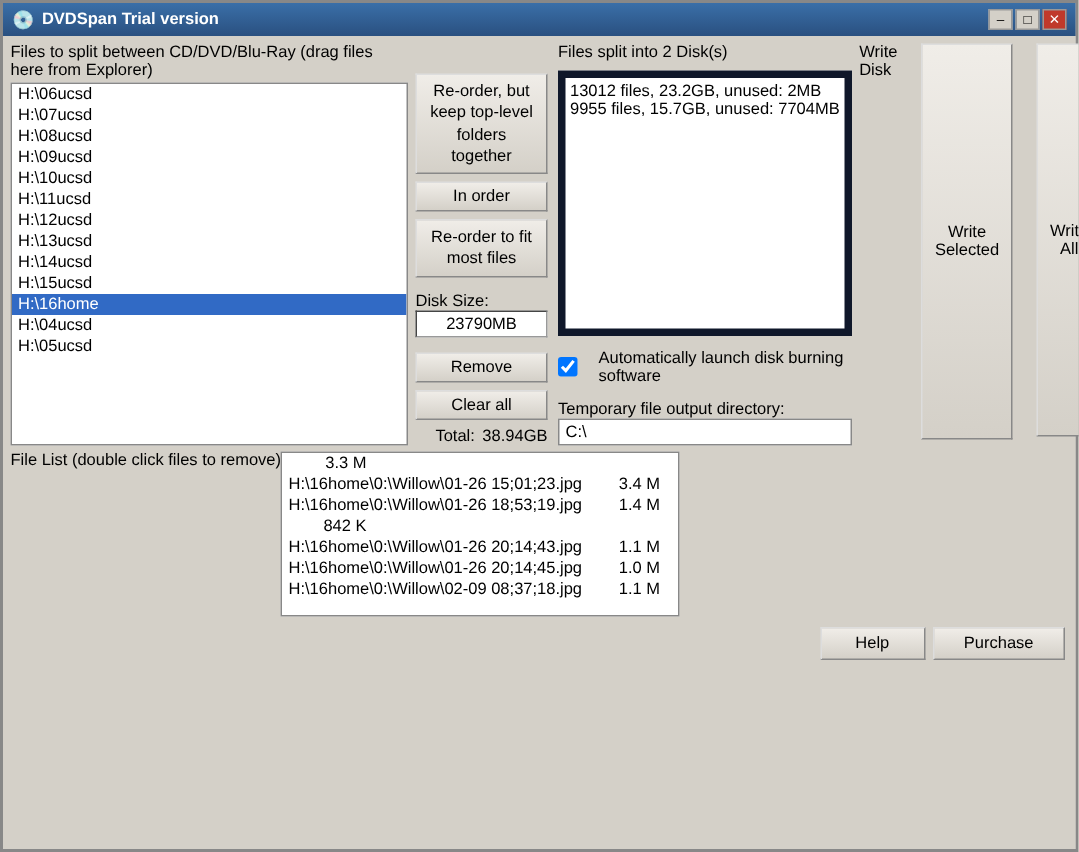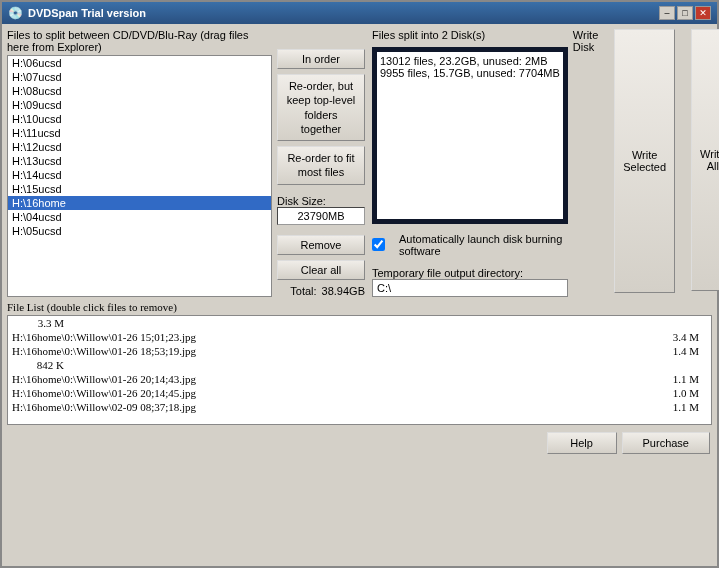--- a/index.html
+++ b/index.html
@@ -176,22 +176,21 @@
       gap: 5px;
       padding-right: 2px;
     }
     .total-label { }
     .total-value { font-weight: normal; }
 
     
     .file-list-section {
       flex-shrink: 0;
       display: flex;
-      flex-direction: column;
-      font-family: Liberation Serif, serif;
+      flex-direction: row;
     }
     .file-list-header {
       font-size: 11px;
       margin-bottom: 2px;
     }
     .file-list-container {
       border: 1px solid #888;
       background: white;
       height: 110px;
       overflow-y: scroll;
@@ -318,22 +317,22 @@
             <div class="list-item">H:\13ucsd</div>
             <div class="list-item">H:\14ucsd</div>
             <div class="list-item">H:\15ucsd</div>
             <div class="list-item selected">H:\16home</div>
             <div class="list-item">H:\04ucsd</div>
             <div class="list-item">H:\05ucsd</div>
           </div>
       </div>
 
       <div class="center-col">
+        <button class="btn btn-multiline" style="line-height:1.3;">Re-order, but keep top-level folders together</button>
         <button class="btn">In order</button>
-        <button class="btn btn-multiline" style="line-height:1.3;">Re-order, but keep top-level folders together</button>
         <button class="btn" style="padding: 4px 4px; line-height:1.3;">Re-order to fit most files</button>
         <div style="margin-top:5px;">
           <div class="disk-size-label">Disk Size:</div>
           <input class="disk-size-input" type="text" id="disk-size-field" value="23790MB" style="">
         </div>
         <div class="action-buttons">
           <button class="btn">Remove</button>
           <button class="btn">Clear all</button>
         </div>
         <div class="total-row">

